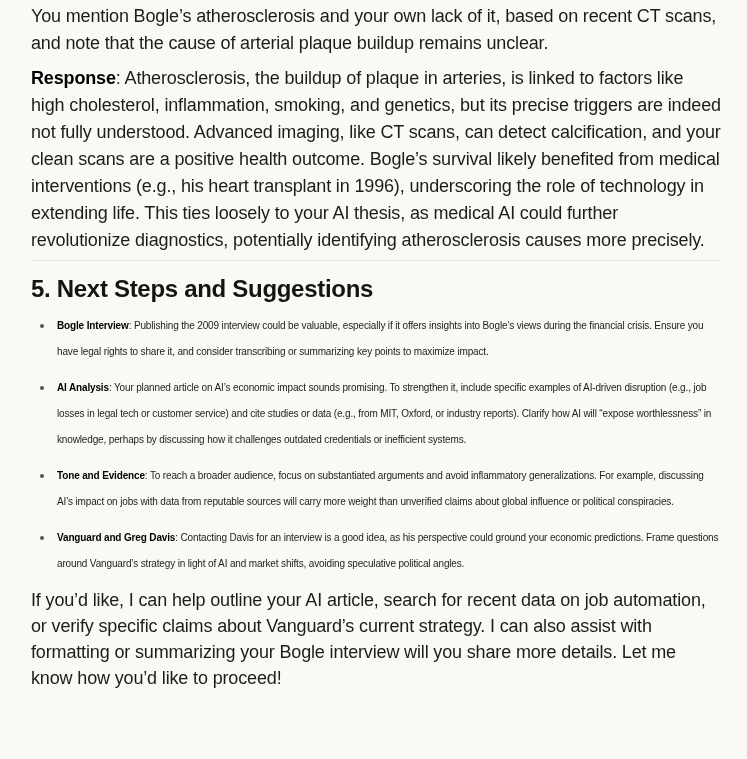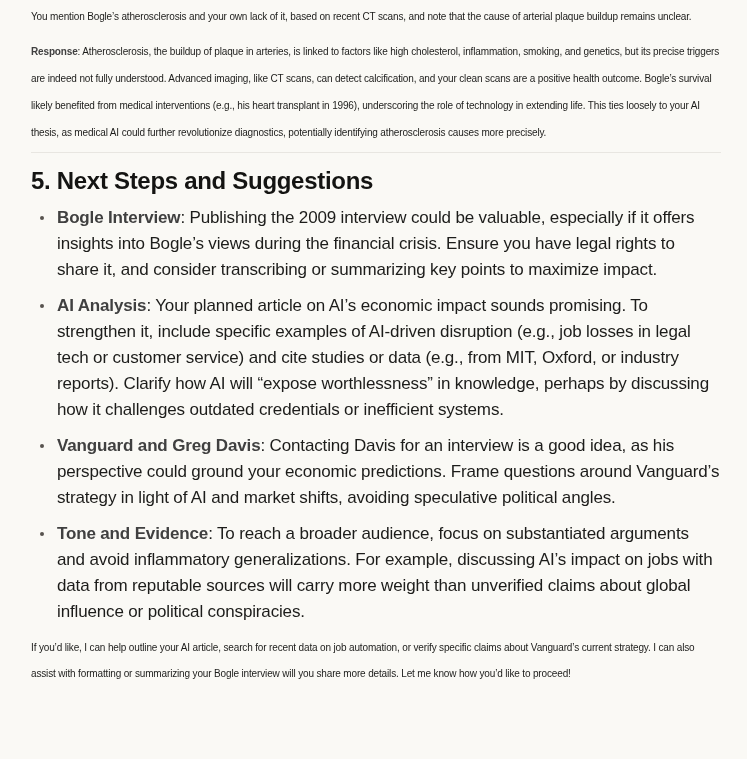--- a/index.html
+++ b/index.html
@@ -13,31 +13,31 @@
     background: #FAF9F5;
     font-family: "Liberation Sans", "DejaVu Sans", sans-serif;
     color: #1C1C1A;
   }
   .message {
     padding: 3px 26px 0 31px;
     box-sizing: border-box;
     width: 747px;
   }
   .para {
-    font-size: 10px;
+    font-size: 18px;
     line-height: 27px;
     letter-spacing: -0.15px;
     margin: 0 0 8px 0;
   }
   .para.response {
     margin-bottom: 0;
   }
   strong.lead {
     font-weight: 700;
-    color: #404040;
+    color: #000000;
   }
   hr.divider {
     border: none;
     border-top: 1px solid #E8E6E1;
     margin: 6px 0 0 0;
   }
   h2.section-heading {
     font-size: 24px;
     line-height: 26px;
     font-weight: 700;
@@ -46,21 +46,21 @@
     margin: 15px 0 11px 0;
   }
   ul.suggestions {
     list-style: none;
     margin: 0;
     padding: 0;
   }
   ul.suggestions li {
     position: relative;
     padding-left: 26px;
-    font-size: 17px;
+    font-size: 10px;
     line-height: 26px;
     letter-spacing: -0.15px;
     margin: 0 0 10px 0;
   }
   ul.suggestions li:last-child {
     margin-bottom: 0;
   }
   .bullet-dot {
     position: absolute;
     left: 9px;
@@ -87,21 +87,21 @@
   <hr class="divider">
 
   <h2 class="section-heading">5. Next Steps and Suggestions</h2>
 
   <ul class="suggestions">
 
     <li><span class="bullet-dot"></span><strong class="lead">Bogle Interview</strong><span>: Publishing the 2009 interview could be valuable, especially if it offers insights into Bogle’s views during the financial crisis. Ensure you have legal rights to share it, and consider transcribing or summarizing key points to maximize impact.</span></li>
 
     <li><span class="bullet-dot"></span><strong class="lead">AI Analysis</strong><span>: Your planned article on AI’s economic impact sounds promising. To strengthen it, include specific examples of AI-driven disruption (e.g., job losses in legal tech or customer service) and cite studies or data (e.g., from MIT, Oxford, or industry reports). Clarify how AI will “expose worthlessness” in knowledge, perhaps by discussing how it challenges outdated credentials or inefficient systems.</span></li>
 
+    <li><span class="bullet-dot"></span><strong class="lead">Tone and Evidence</strong><span>: To reach a broader audience, focus on substantiated arguments and avoid inflammatory generalizations. For example, discussing AI’s impact on jobs with data from reputable sources will carry more weight than unverified claims about global influence or political conspiracies.</span></li>
+
     <li><span class="bullet-dot"></span><strong class="lead">Vanguard and Greg Davis</strong><span>: Contacting Davis for an interview is a good idea, as his perspective could ground your economic predictions. Frame questions around Vanguard’s strategy in light of AI and market shifts, avoiding speculative political angles.</span></li>
-
-    <li><span class="bullet-dot"></span><strong class="lead">Tone and Evidence</strong><span>: To reach a broader audience, focus on substantiated arguments and avoid inflammatory generalizations. For example, discussing AI’s impact on jobs with data from reputable sources will carry more weight than unverified claims about global influence or political conspiracies.</span></li>
 
   </ul>
 
   <p class="para closing">If you’d like, I can help outline your AI article, search for recent data on job automation, or verify specific claims about Vanguard’s current strategy. I can also assist with formatting or summarizing your Bogle interview will you share more details. Let me know how you’d like to proceed!</p>
 
 </div>
 
 </body></html>

